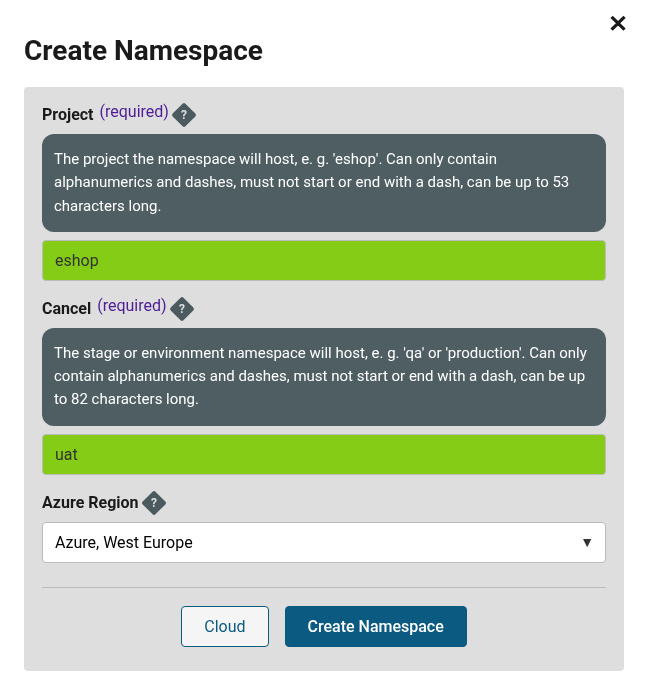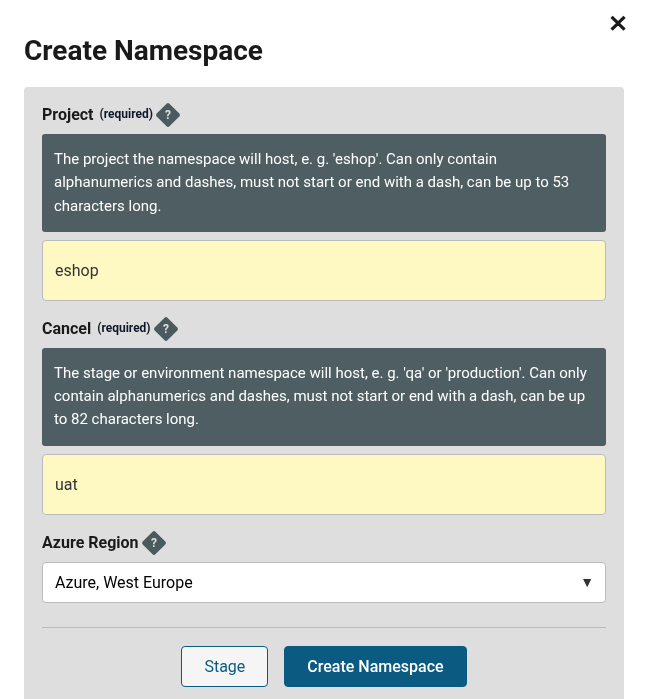--- a/index.html
+++ b/index.html
@@ -55,23 +55,23 @@
       align-items: flex-end;
       margin-bottom: 10px;
       gap: 6px;
     }
     .field-label {
       font-size: 16px;
       font-weight: 700;
       color: #1a1a1a;
     }
     .required-text {
-      font-size: 12px;
-      font-weight: 700;
-      color: #0f172a;
+      font-size: 16px;
+      font-weight: 400;
+      color: #4c1d95;
       position: relative;
       top: -3px;
     }
     .help-icon {
       width: 18px;
       height: 18px;
       background: #4a5a5f;
       transform: rotate(45deg);
       display: flex;
       align-items: center;
@@ -83,30 +83,30 @@
       color: #dedede;
       font-size: 12px;
       font-weight: bold;
     }
     .help-text {
       background: #4e5e63;
       color: #ffffff;
       padding: 14px 12px;
       font-size: 15px;
       line-height: 1.55;
-      border-radius: 3px;
+      border-radius: 12px;
       margin-bottom: 8px;
     }
     .text-input {
       width: 100%;
-      padding: 20px 12px;
+      padding: 10px 12px;
       font-size: 16px;
       border: 1px solid #bbb;
       border-radius: 4px;
-      background: #fef9c3;
+      background: #84cc16;
       color: #333;
       font-family: inherit;
     }
     .select-wrapper {
       position: relative;
       width: 100%;
     }
     .select-input {
       width: 100%;
       padding: 10px 36px 10px 12px;
@@ -206,18 +206,18 @@
         <select class="select-input">
           <option>Azure, West Europe</option>
         </select>
         <span class="select-chevron">▼</span>
       </div>
     </div>
 
     <hr class="divider">
 
     <div class="button-row">
-      <button class="btn btn-cancel">Stage</button>
+      <button class="btn btn-cancel">Cloud</button>
       <button class="btn btn-primary">Create Namespace</button>
     </div>
 
   </div>
 </div>
 
 </body></html>

